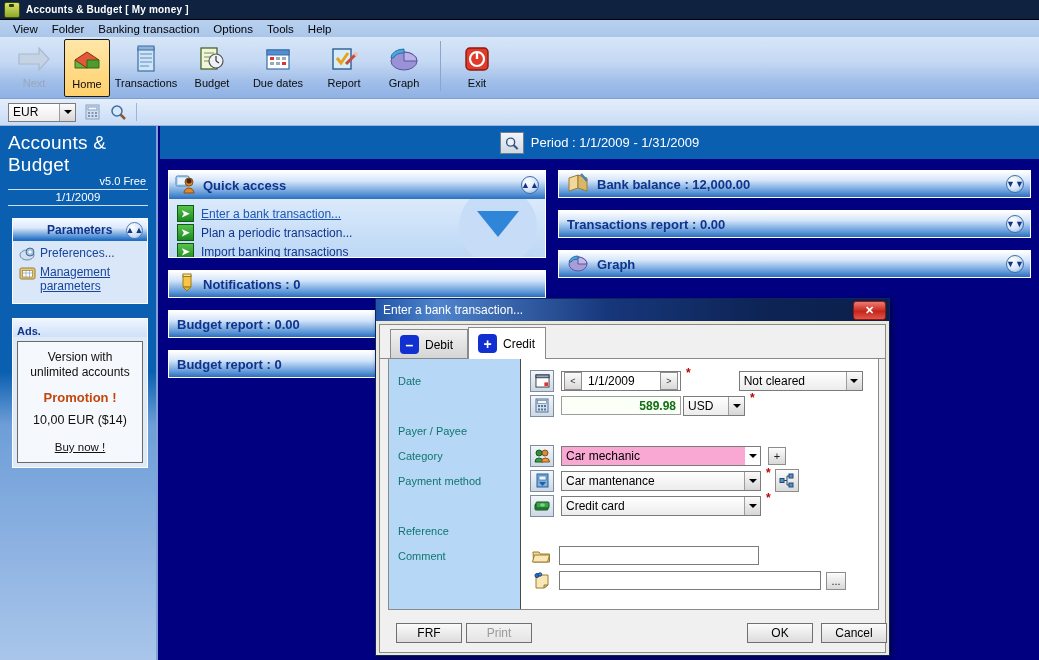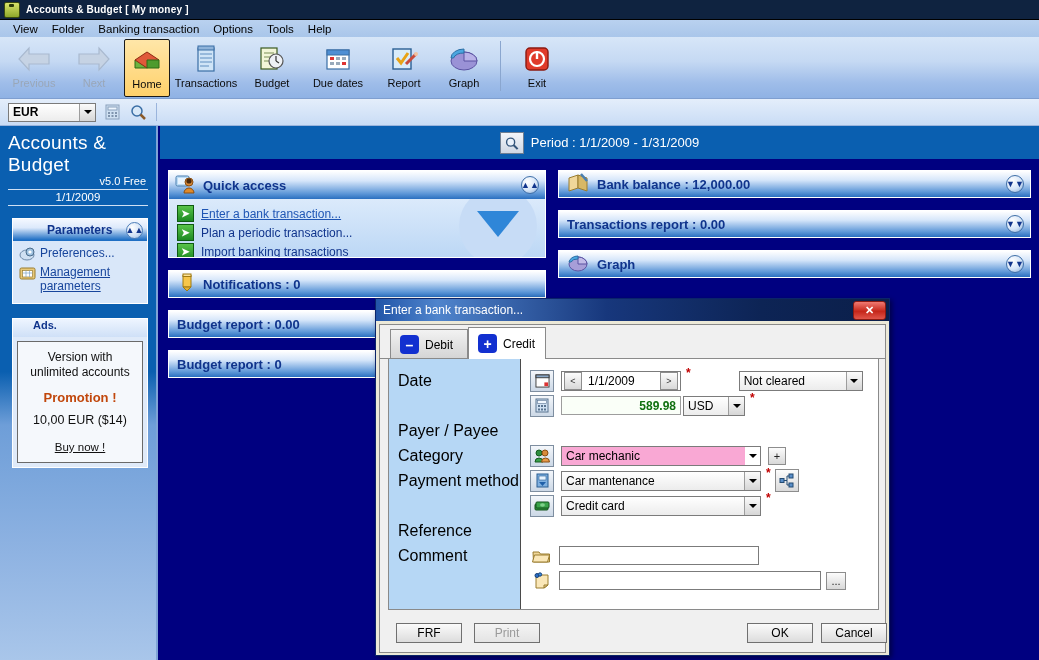--- a/index.html
+++ b/index.html
@@ -75,21 +75,21 @@
   }
   .combo .txt{padding:0 4px;flex:1;white-space:nowrap;overflow:hidden;}
   .combo .arw{
     width:15px;height:100%;display:flex;align-items:center;justify-content:center;
     background:linear-gradient(#fbfbfb,#d6d6d6);border-left:1px solid #9d9d9d;
   }
   .combo .arw i{
     display:block;width:0;height:0;border-left:4px solid transparent;
     border-right:4px solid transparent;border-top:4px solid #000;
   }
-  #curbar .combo{width:88px;font-weight:bold;align-items:center;}
+  #curbar .combo{width:68px;font-weight:normal;align-items:center;}
   .minibtn{width:20px;height:20px;margin-left:6px;display:flex;align-items:center;justify-content:center;}
   #curbar .sep{width:1px;height:18px;background:#9ab4dc;margin-left:8px;}
 
   
   #sidebar{
     position:absolute;left:0;top:126px;width:158px;height:534px;
     background:linear-gradient(#0a5fb0 0%,#0a5fb0 46%,#6e9ed8 56%,#8fb3e2 80%,#a9c6ea 100%);
     border-right:2px solid #7fa3d6;box-sizing:border-box;
   }
   #sb-title{color:#fff;font-size:19px;padding:6px 0 0 8px;letter-spacing:.2px;}
@@ -111,21 +111,21 @@
     border:1px solid #4f7fb8;display:flex;align-items:center;justify-content:center;
     color:#10348c;font-size:9px;line-height:9px;font-weight:bold;
   }
   .panel .pb{background:#d9e7f9;padding:5px 6px 7px 6px;}
   .plink{display:flex;align-items:flex-start;margin-bottom:3px;}
   .plink .pico{width:17px;height:16px;flex:none;margin-right:4px;}
   .plink .plb{font-size:12px;color:#17459c;line-height:14px;}
   .plink .plb.ul{text-decoration:underline;}
 
   #ads{margin:14px 8px 0 12px;border:1px solid #ffffff;background:#dfeaf9;}
-  #ads .ph{background:linear-gradient(#eef5ff,#cfe0f7);height:18px;display:flex;align-items:flex-start;padding-left:20px;}
+  #ads .ph{background:linear-gradient(#eef5ff,#cfe0f7);height:18px;display:flex;align-items:flex-end;padding-left:4px;}
   #ads .ph .pt{font-size:11px;font-weight:bold;color:#10348c;}
   #ads .inner{margin:4px;border:1px solid #6a6a6a;background:#f5f8fc;padding:8px 4px;text-align:center;}
   #ads .l1{font-size:12px;color:#101010;line-height:15px;}
   #ads .promo{font-size:13px;font-weight:bold;color:#c1470c;margin:10px 0 8px 0;}
   #ads .price{font-size:12.5px;color:#101010;}
   #ads .buy{font-size:11.5px;color:#101010;text-decoration:underline;margin-top:14px;display:inline-block;}
 
   
   #main{position:absolute;left:160px;top:126px;width:879px;height:534px;background:#000080;}
   #period{
@@ -226,21 +226,21 @@
     width:19px;height:19px;border-radius:4px;background:#1230d0;
     display:flex;align-items:center;justify-content:center;
     color:#fff;font-size:14px;font-weight:bold;line-height:14px;
   }
   #tabpanel{
     position:absolute;left:8px;top:33px;width:491px;height:252px;
     background:#fff;border:1px solid #8a8a8a;box-sizing:border-box;
     display:flex;
   }
   #labelcol{width:132px;background:#b6d7f5;border-right:1px solid #4a4a4a;box-sizing:border-box;padding-top:9px;}
-  .lbl{height:25px;display:flex;align-items:center;padding-left:9px;font-size:16px;color:#000000;}
+  .lbl{height:25px;display:flex;align-items:center;padding-left:9px;font-size:11px;color:#0f766e;}
   #fieldcol{flex:1;padding-top:9px;position:relative;}
   .frow{height:25px;display:flex;align-items:center;padding-left:9px;}
   .ico24{
     width:22px;height:20px;flex:none;margin-right:7px;
     display:flex;align-items:center;justify-content:center;
     border:1px solid #7e8ea0;background:linear-gradient(#f4f7fb,#ccd8e6);
   }
   .ico24.plain{border:none;background:none;}
   .textin{
     height:19px;border:1px solid #7b7b7b;background:#fff;box-sizing:border-box;
@@ -299,28 +299,20 @@
   <div class="mi">View</div>
   <div class="mi">Folder</div>
   <div class="mi">Banking transaction</div>
   <div class="mi">Options</div>
   <div class="mi">Tools</div>
   <div class="mi">Help</div>
 </div>
 
 <div id="toolbar">
 
-  <div class="tbtn dis">
-    <div class="ic">
-      <svg width="34" height="26" viewBox="0 0 34 26">
-          <polygon points="12,2 12,8 32,8 32,18 12,18 12,24 2,13" fill="#c6d3e4" stroke="#a9b9cf" stroke-width="1.2"></polygon>
-        </svg>
-    </div>
-    <div class="lb">Previous</div>
-  </div>
 
   <div class="tbtn dis">
     <div class="ic">
       <svg width="34" height="26" viewBox="0 0 34 26">
           <polygon points="22,2 22,8 2,8 2,18 22,18 22,24 32,13" fill="#c6d3e4" stroke="#a9b9cf" stroke-width="1.2"></polygon>
         </svg>
     </div>
     <div class="lb">Next</div>
   </div>
 
@@ -774,20 +766,20 @@
           </div>
           <input class="textin" style="width: 262px;" value="">
           <div class="smallbtn" style="margin-left:5px;width:18px;">...</div>
         </div>
 
       </div>
     </div>
 
     <div id="dlg-footer">
       <div class="pbtn">FRF</div>
-      <div class="pbtn dis" style="margin-left:12px;">Print</div>
+      <div class="pbtn dis" style="margin-left:4px;">Print</div>
       <div class="spacer"></div>
       <div class="pbtn">OK</div>
       <div class="pbtn">Cancel</div>
     </div>
 
   </div>
 </div>
 
 </body></html>

